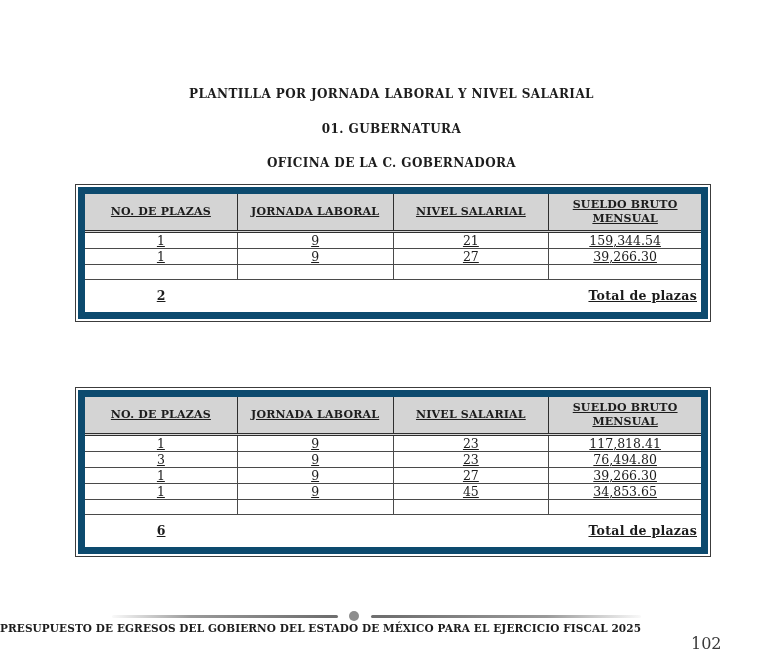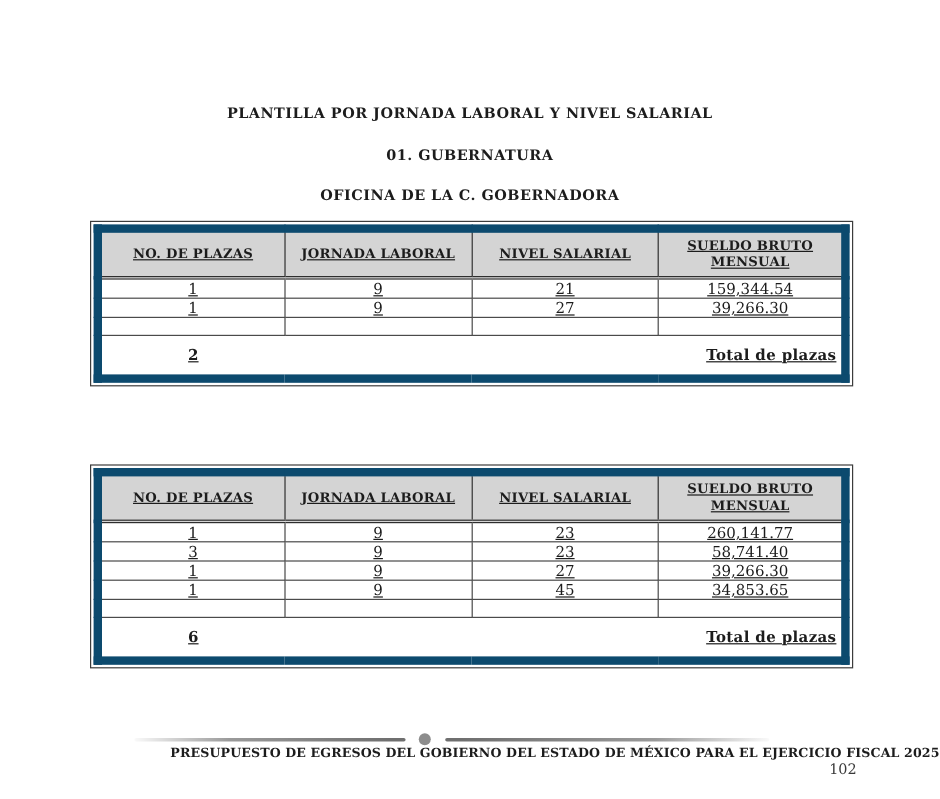--- a/index.html
+++ b/index.html
@@ -49,24 +49,24 @@
   }
   .sep-dot {
     position:absolute; top:611px; left:349px; width:10px; height:10px;
     border-radius:50%; background:#8d8d8d;
   }
   .sep-right {
     position:absolute; top:615px; left:371px; width:270px; height:3px; border-radius:2px;
     background:linear-gradient(to left, rgba(140,140,140,0.05), #9a9a9a 35%, #6f6f6f 95%);
   }
   .footer-text {
-    position:absolute; top:622px; left:0; width:100%; text-align:right;
+    position:absolute; top:622px; left:0; width:100%; text-align:left;
     font-weight:bold; font-size:10.5px; letter-spacing:0.1px;
   }
-  .page-number { position:absolute; top:634px; left:691px; font-size:12px; color:#3a3a3a; }
+  .page-number { position:absolute; top:634px; left:691px; font-size:16px; color:#3a3a3a; }
 </style>
 </head>
 <body>
 
 <div class="page">
 
   <div class="center-line doc-title">PLANTILLA POR JORNADA LABORAL Y NIVEL SALARIAL</div>
   <div class="center-line doc-subtitle">01. GUBERNATURA</div>
 
   <div class="center-line heading-1">OFICINA DE LA C. GOBERNADORA</div>
@@ -129,27 +129,27 @@
           <th>JORNADA LABORAL</th>
           <th>NIVEL SALARIAL</th>
           <th>SUELDO BRUTO MENSUAL</th>
         </tr>
       </thead>
       <tbody>
         <tr>
           <td>1</td>
           <td>9</td>
           <td>23</td>
-          <td>260,141.77</td>
+          <td>117,818.41</td>
         </tr>
         <tr>
           <td>3</td>
           <td>9</td>
           <td>23</td>
-          <td>58,741.40</td>
+          <td>76,494.80</td>
         </tr>
         <tr>
           <td>1</td>
           <td>9</td>
           <td>27</td>
           <td>39,266.30</td>
         </tr>
         <tr>
           <td>1</td>
           <td>9</td>

